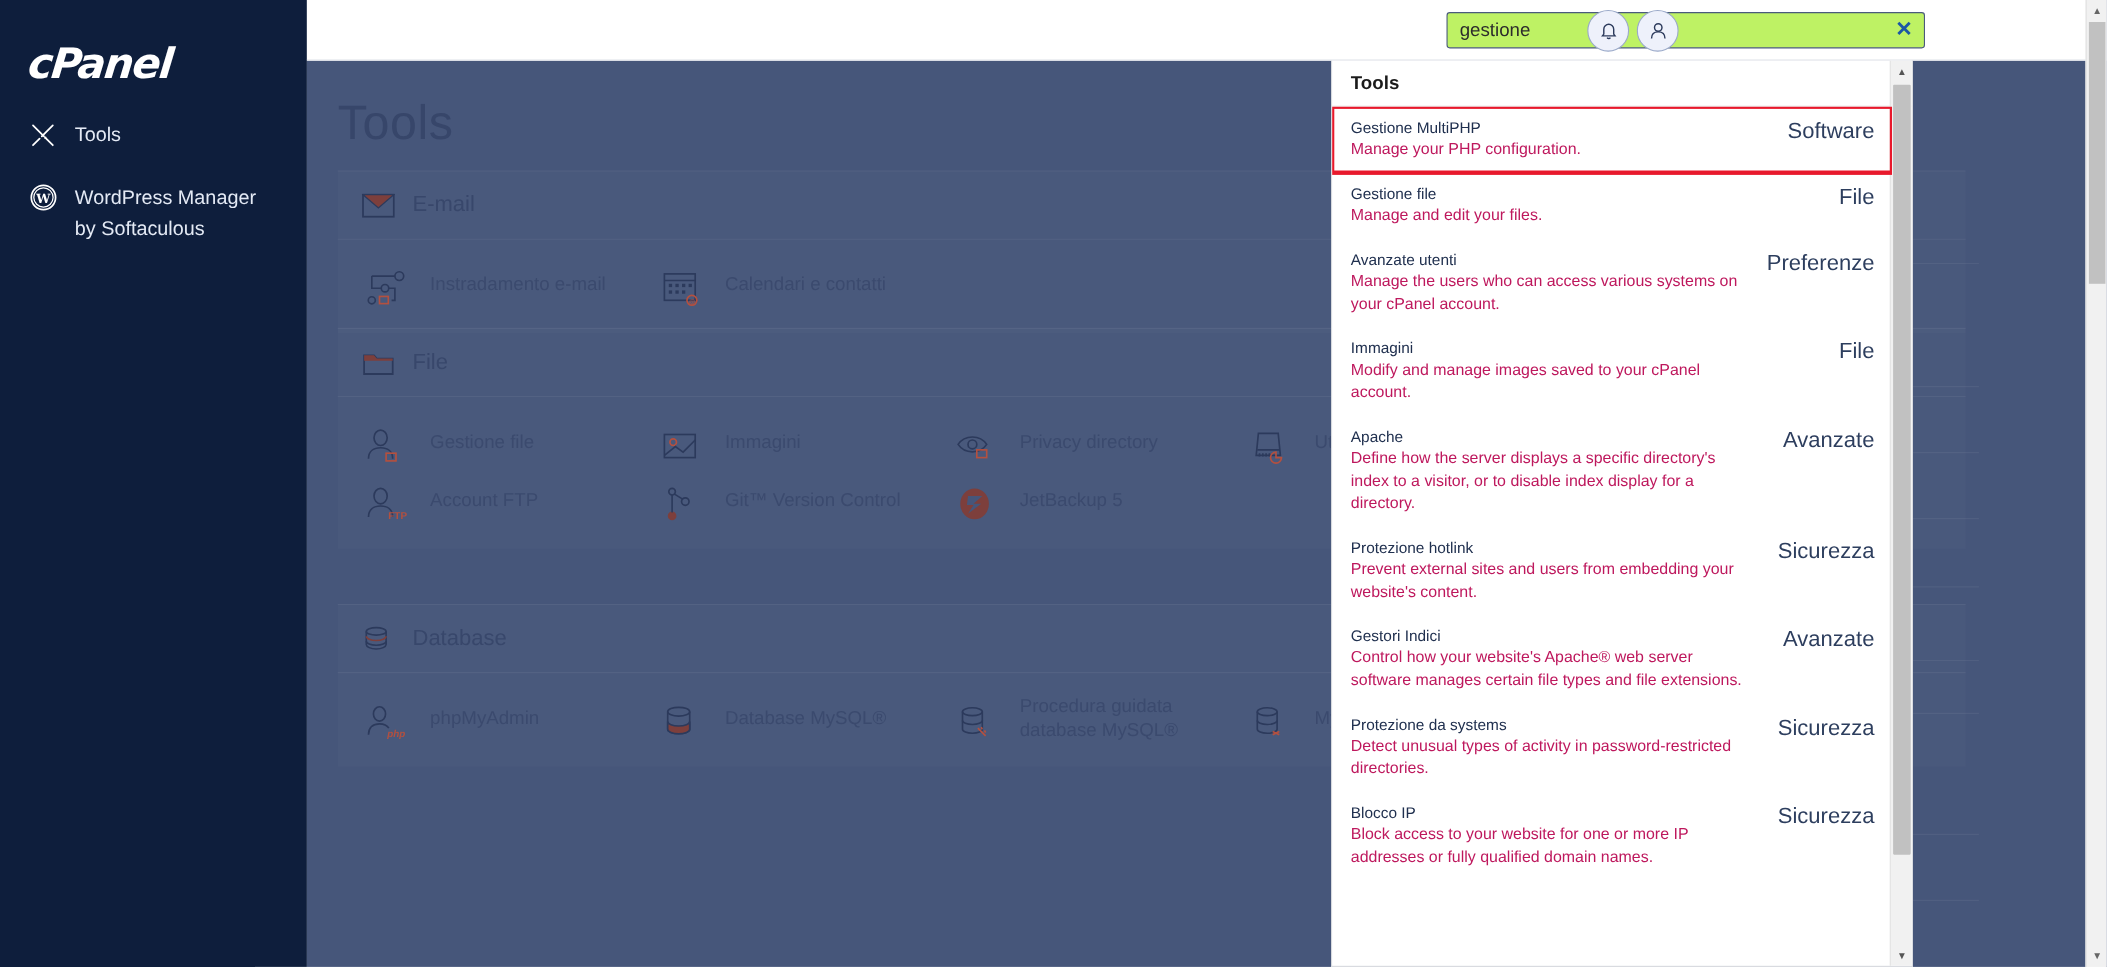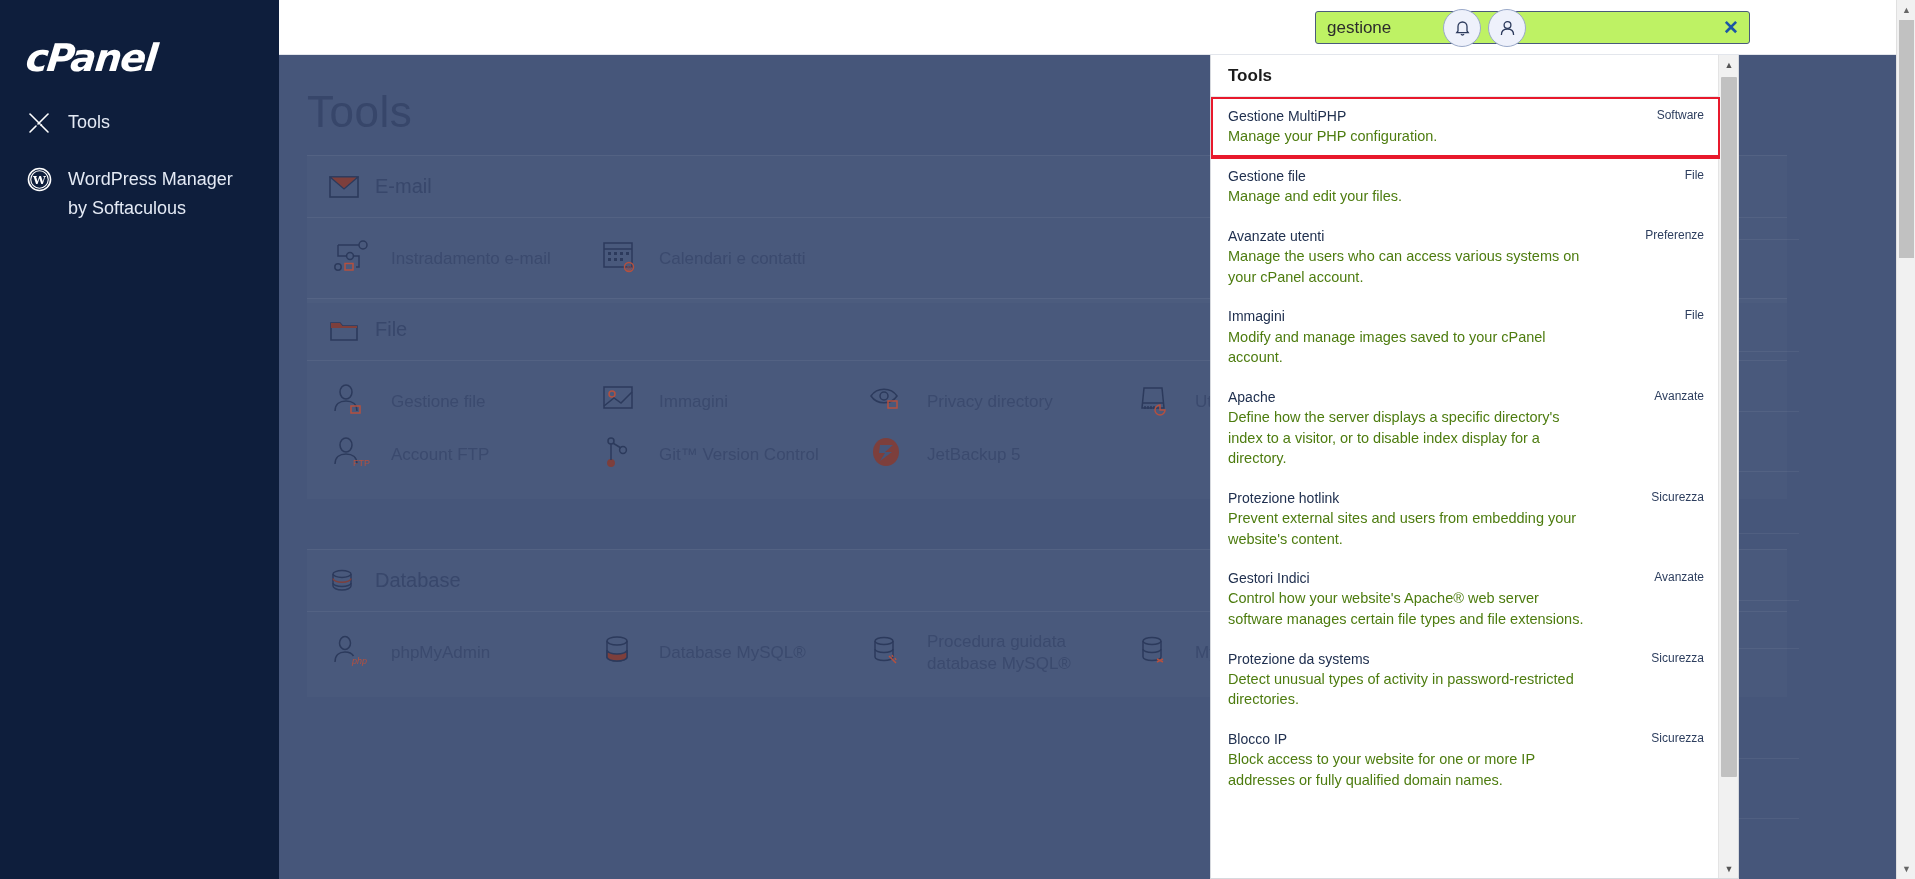--- a/index.html
+++ b/index.html
@@ -145,21 +145,21 @@
   .tile {
     display: flex;
     align-items: center;
     gap: 16px;
     width: 268px;
     height: 53px;
     color: #3b4a6e;
     font-size: 17px;
     cursor: pointer;
   }
-  .tile .t-ico { flex: 0 0 46px; width: 46px; height: 40px; display:flex; align-items:flex-start; justify-content:center; }
+  .tile .t-ico { flex: 0 0 46px; width: 46px; height: 40px; display:flex; align-items:flex-end; justify-content:center;font-weight:bold; }
   .tile .t-label { line-height: 1.25; }
 
   
   #results {
     position: absolute;
     left: 1210px; top: 55px;
     width: 529px; height: 824px;
     background: #fff;
     border: 1px solid #d6d9de;
     border-top: none;
@@ -185,28 +185,28 @@
     padding: 9px 120px 10px 17px;
     cursor: pointer;
   }
   .result .r-title {
     font-size: 14px;
     color: #20304f;
     line-height: 1.45;
   }
   .result .r-desc {
     font-size: 14.5px;
-    color: #4d7c0f;
+    color: #be185d;
     line-height: 1.42;
     padding-right: 10px;
   }
   .result .r-cat {
     position: absolute;
     right: 16px; top: 11px;
-    font-size: 12px;
+    font-size: 20px;
     color: #2d3e5e;
     white-space: nowrap;
   }
   .result.highlighted {
     outline: 4px solid #e8192c;
     outline-offset: -2px;
     z-index: 2;
   }
   
   #results-sb {

